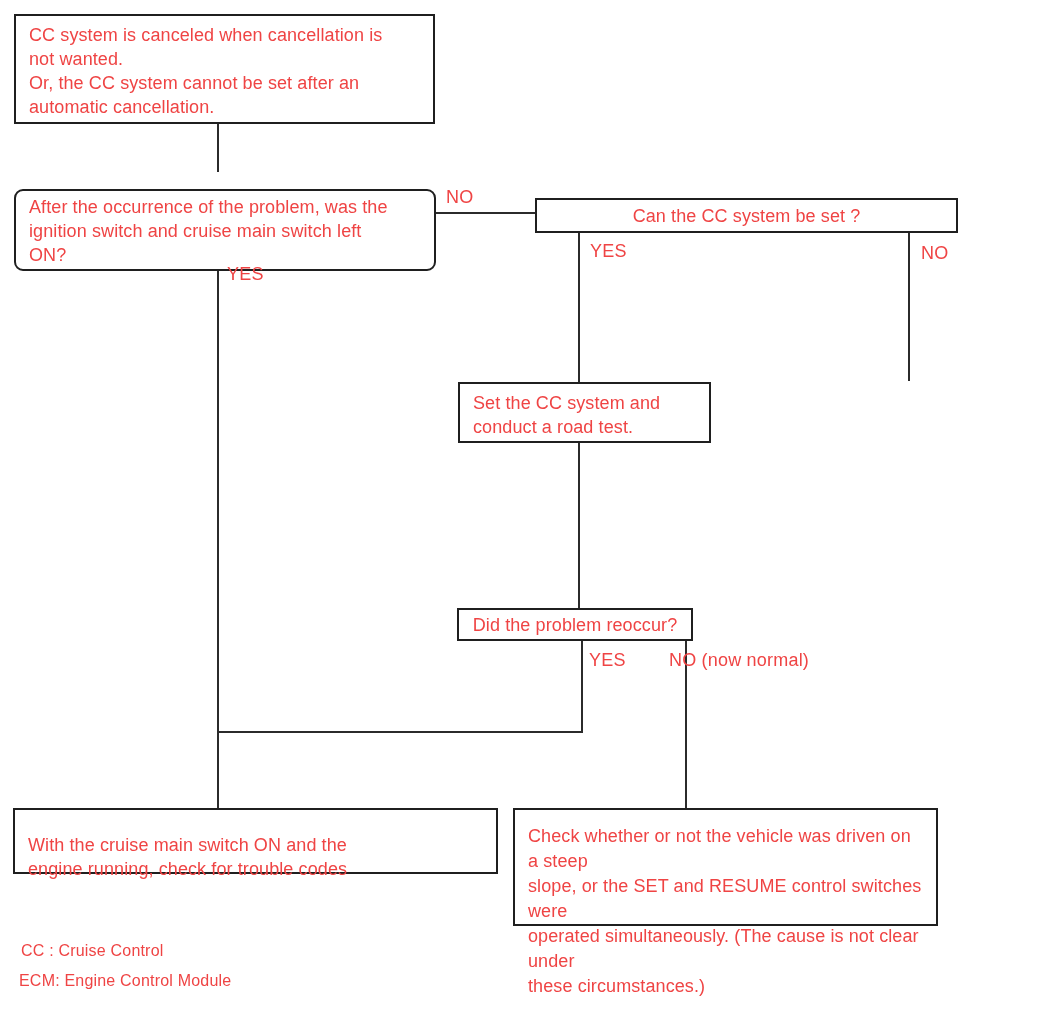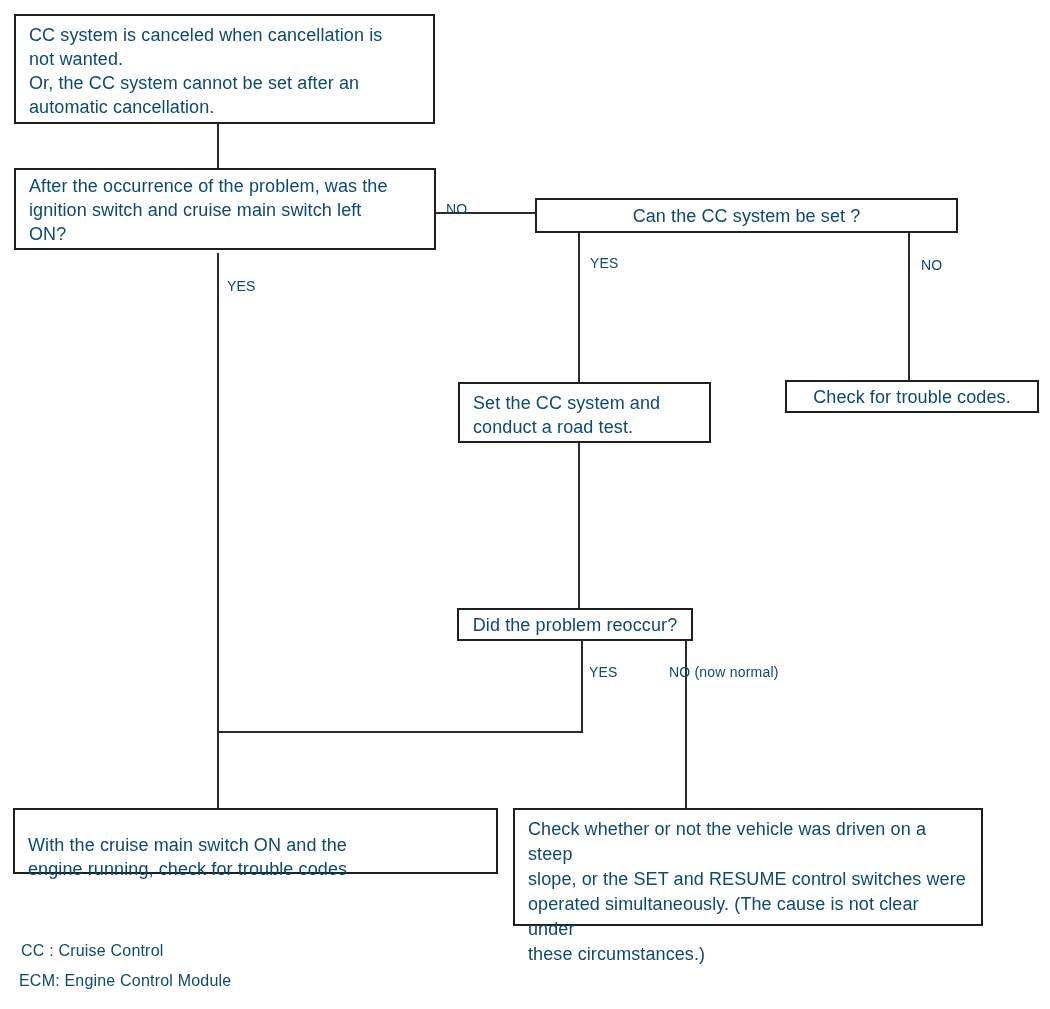--- a/index.html
+++ b/index.html
@@ -6,21 +6,21 @@
     margin: 0;
     padding: 0;
     background: #ffffff;
   }
   .canvas {
     position: relative;
     width: 1050px;
     height: 1009px;
     background: #ffffff;
     font-family: "Liberation Sans", "DejaVu Sans", sans-serif;
-    color: #0c4a6e;
+    color: #ef4444;
     overflow: hidden;
   }
   .fc-box {
     position: absolute;
     box-sizing: border-box;
     border: 2px solid #1f1f1f;
     background: #ffffff;
     font-size: 18px;
     line-height: 24px;
     white-space: pre-line;
@@ -34,43 +34,42 @@
     text-align: center;
     padding: 0 1px;
     white-space: nowrap;
   }
   .fc-line {
     position: absolute;
     background: #2b2b2b;
   }
   .fc-label {
     position: absolute;
-    font-size: 14px;
+    font-size: 18px;
     line-height: 22px;
     white-space: nowrap;
     letter-spacing: 0.2px;
-    margin-top: 12px;
   }
   .legend-line {
     position: absolute;
     font-size: 16px;
     line-height: 22px;
     white-space: nowrap;
     letter-spacing: 0.2px;
   }
 
   
   #box-symptom        { left: 14px;  top: 14px;  width: 421px; height: 110px; padding-top: 7px; }
-  #box-ignition       { left: 14px;  top: 168px; width: 422px; height: 82px;  padding-top: 4px; }
+  #box-ignition       { left: 14px;  top: 189px; width: 422px; height: 82px;  padding-top: 4px; border-radius: 9px; }
   #box-can-set        { left: 535px; top: 198px; width: 423px; height: 35px; }
   #box-road-test      { left: 458px; top: 382px; width: 253px; height: 61px;  padding-top: 7px; }
   #box-trouble-codes  { left: 785px; top: 380px; width: 254px; height: 33px; }
   #box-reoccur        { left: 457px; top: 608px; width: 236px; height: 33px; }
   #box-main-switch    { left: 13px;  top: 808px; width: 485px; height: 66px;  padding-top: 23px; }
-  #box-steep-slope    { left: 513px; top: 808px; width: 470px; height: 118px; padding-top: 7px; line-height: 25px; }
+  #box-steep-slope    { left: 513px; top: 808px; width: 425px; height: 118px; padding-top: 14px; line-height: 25px; }
 
   
   #ln-symptom-down     { left: 217px; top: 122px; width: 2px;   height: 50px; }
   #ln-ignition-yes     { left: 217px; top: 253px; width: 2px;   height: 557px; }
   #ln-ignition-no      { left: 434px; top: 212px; width: 101px; height: 2px; }
   #ln-canset-yes       { left: 578px; top: 232px; width: 2px;   height: 151px; }
   #ln-roadtest-down    { left: 578px; top: 442px; width: 2px;   height: 167px; }
   #ln-canset-no        { left: 908px; top: 232px; width: 2px;   height: 149px; }
   #ln-reoccur-yes      { left: 581px; top: 640px; width: 2px;   height: 92px; }
   #ln-junction         { left: 217px; top: 731px; width: 366px; height: 2px; }
@@ -110,21 +109,20 @@
 
   <div class="fc-box" id="box-ignition">After the occurrence of the problem, was the
 ignition switch and cruise main switch left
 ON?</div>
 
   <div class="fc-box centered" id="box-can-set">Can the CC system be set ?</div>
 
   <div class="fc-box" id="box-road-test">Set the CC system and
 conduct a road test.</div>
 
-  <div class="fc-box centered" id="box-trouble-codes">Check for trouble codes.</div>
 
   <div class="fc-box centered" id="box-reoccur">Did the problem reoccur?</div>
 
   <div class="fc-box" id="box-main-switch">With the cruise main switch ON and the
 engine running, check for trouble codes</div>
 
   <div class="fc-box" id="box-steep-slope">Check whether or not the vehicle was driven on a steep
 slope, or the SET and RESUME control switches were
 operated simultaneously. (The cause is not clear under
 these circumstances.)</div>

